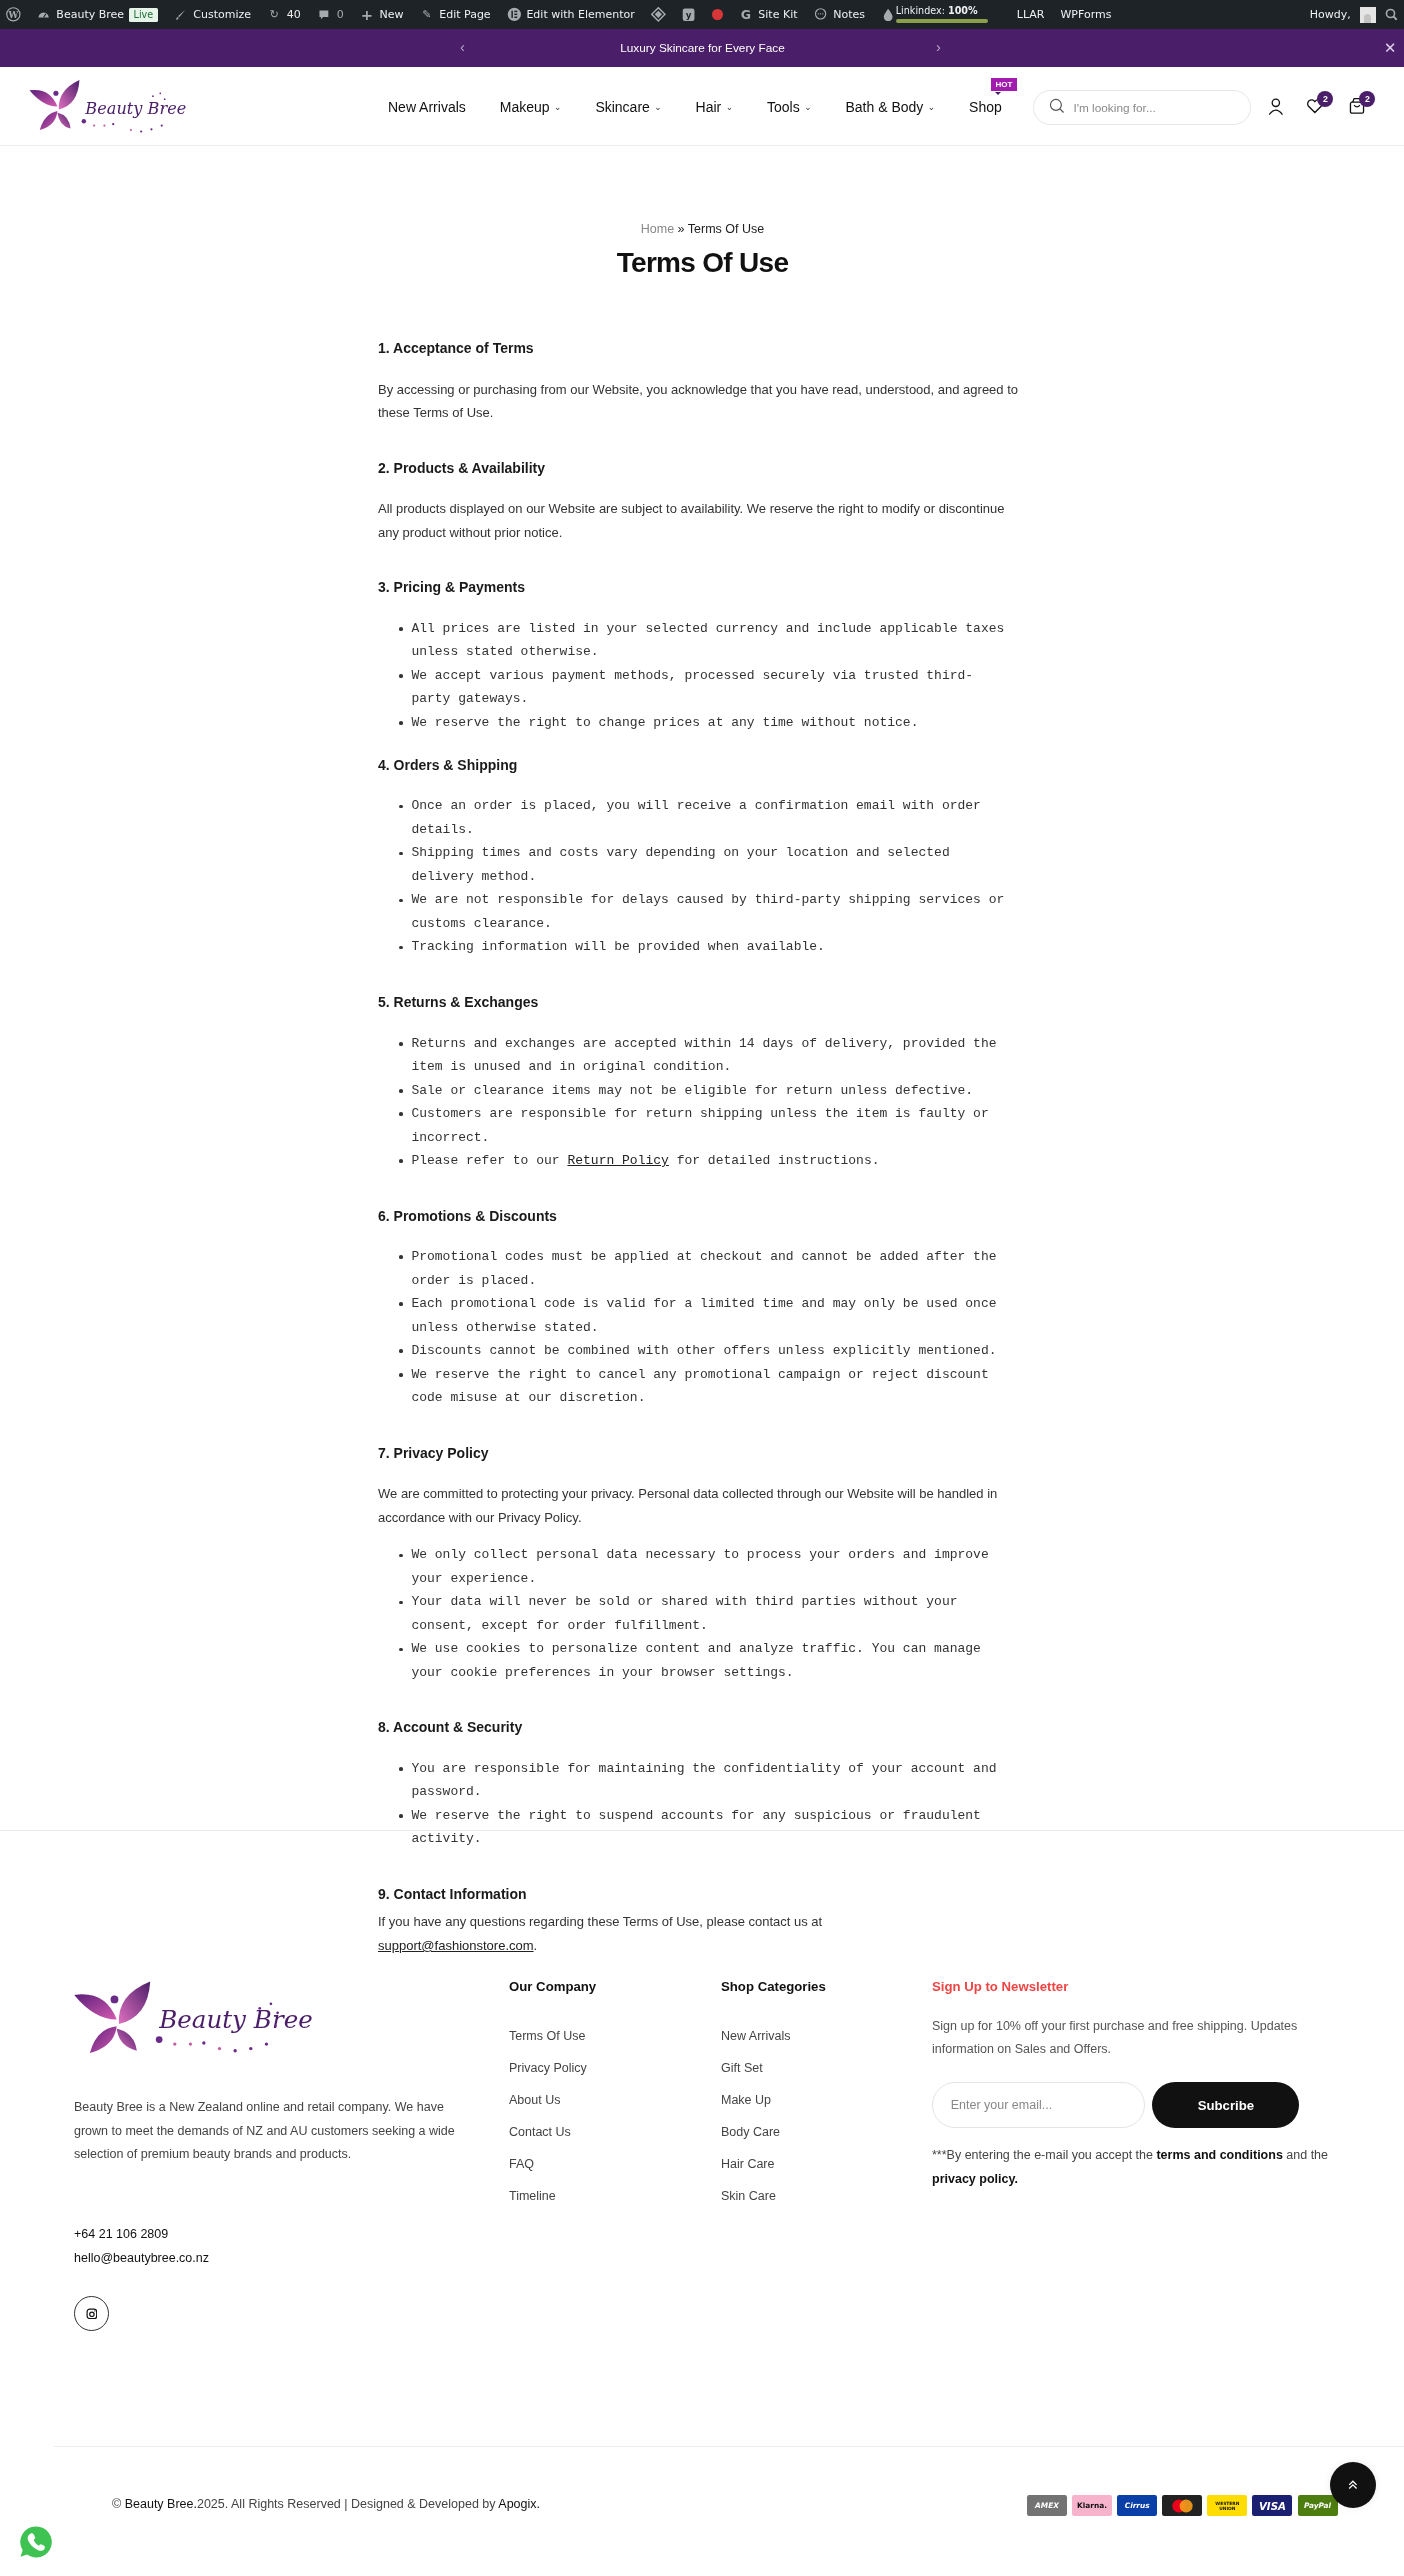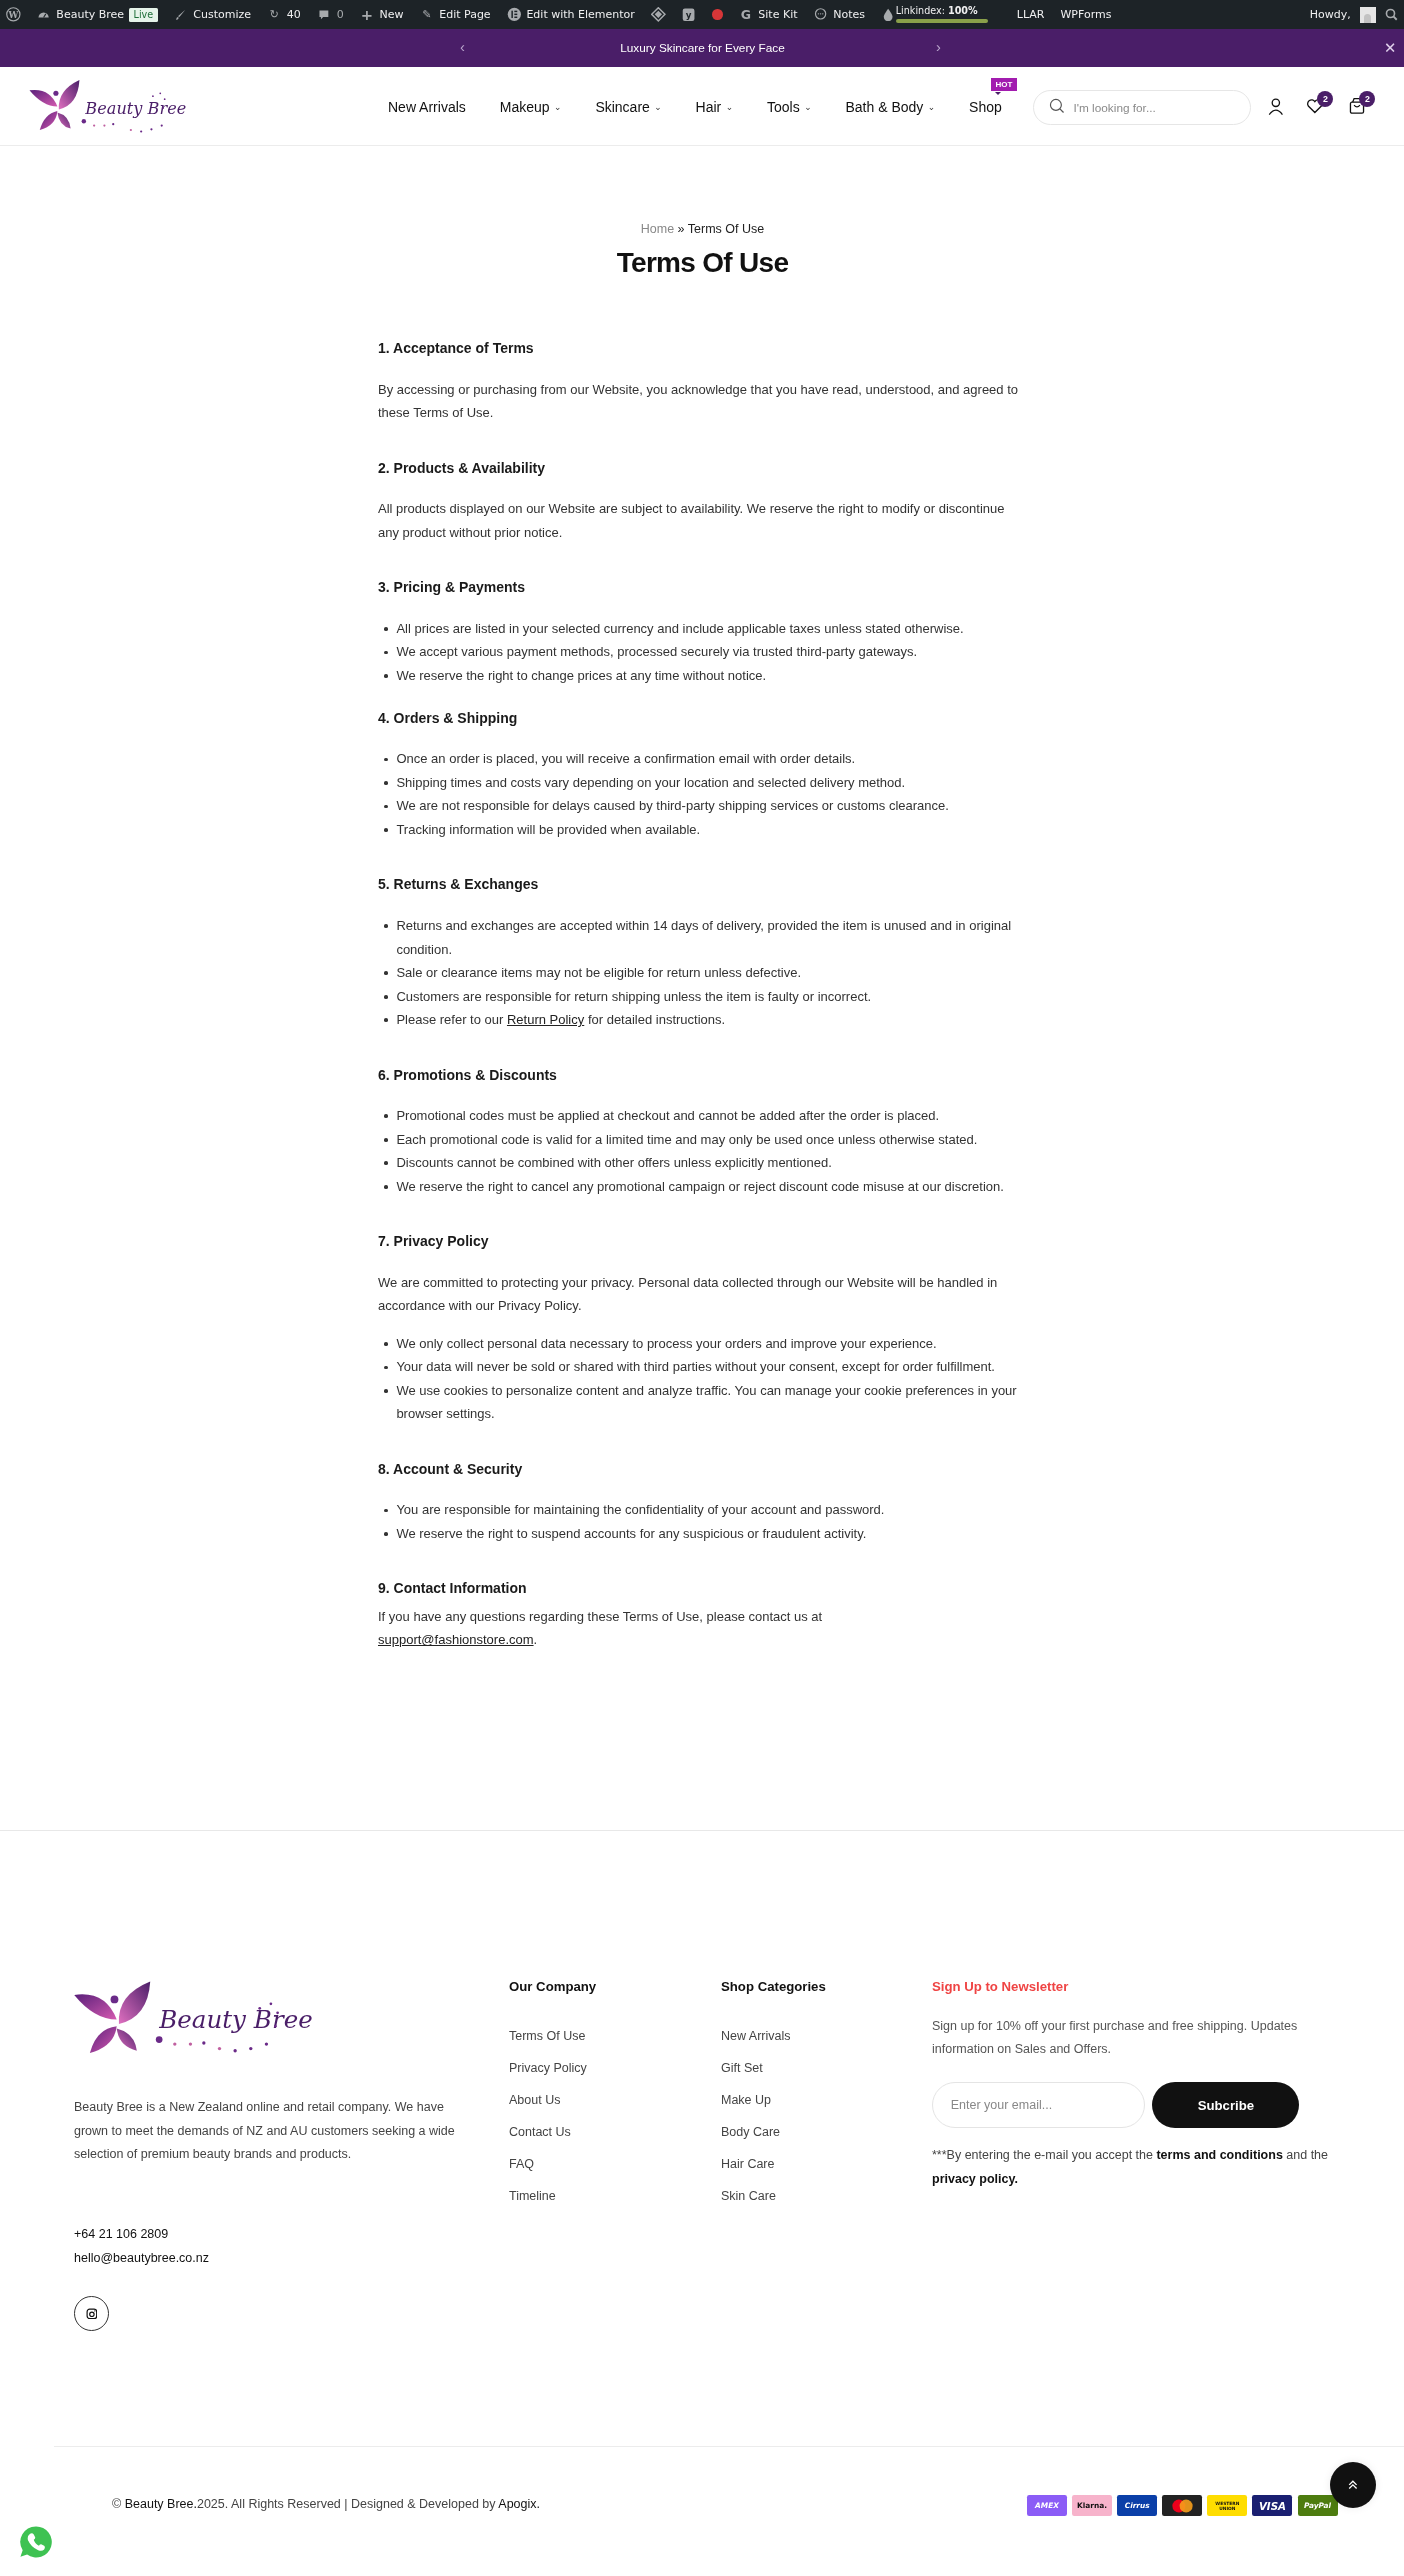--- a/index.html
+++ b/index.html
@@ -42,21 +42,21 @@
   .hdr-icon { position: absolute; top: 95px; width: 22px; height: 22px; display: flex; align-items: center; justify-content: center; }
   .badge { position: absolute; top: -4.4px; right: -7.4px; width: 16px; height: 16px; border-radius: 50%; background: #4a1e68; color: #fff; font-size: 8.8px; font-weight: bold; display: flex; align-items: center; justify-content: center; }
 
   
   .breadcrumb { position: absolute; top: 222px; left: 0; width: 1405px; text-align: center; font-size: 12.5px; color: #222; }
   .breadcrumb .home { color: #888; }
   .page-title { position: absolute; top: 247px; left: 0; width: 1405px; text-align: center; font-size: 28px; font-weight: bold; color: #111; letter-spacing: -0.7px; }
   .content { position: absolute; left: 378px; top: 338px; width: 647px; font-size: 13px; color: #333; line-height: 23.5px; }
   .content h2 { font-size: 14px; font-weight: bold; color: #1a1a1a; margin: 0; line-height: 20.6px; }
   .content p { margin: 0; }
-  .content ul { list-style: none; margin: 0; padding: 0; }
+  .content ul { list-style: none; margin: 15px; padding: 0; font-family: Liberation Mono, monospace; }
   .content li { position: relative; padding-left: 18.4px; }
   .content li::before { content: ""; position: absolute; left: 5.9px; top: 10.3px; width: 3.7px; height: 3.7px; border-radius: 50%; background: #333; }
   .content .ul-link { text-decoration: underline; color: #222; }
 
   
   .footer-divider { position: absolute; top: 1830px; left: 0; width: 1405px; height: 0.7px; background: #e8e8e8; }
   .f-logo { position: absolute; left: 72px; top: 1979px; width: 257px; height: 81px; }
   .f-about { position: absolute; left: 74px; top: 2096px; width: 383px; font-size: 12.5px; line-height: 23.5px; color: #444; }
   .f-phone { position: absolute; left: 74px; top: 2227px; font-size: 12.5px; color: #111; text-align: right; }
   .f-email { position: absolute; left: 74px; top: 2251px; font-size: 12.5px; color: #111; }
@@ -453,21 +453,21 @@
 
 <div class="bottom-divider"></div>
 
 <div class="copyright">
   <span>©</span>
   <a class="dark">Beauty Bree.</a><span>2025. All Rights Reserved | Designed &amp; Developed by </span>
   <a class="dark">Apogix.</a>
 </div>
 
 <div class="payments">
-  <span class="pay" style="background:#8b5cf6;color:#fff;font-style:italic;">AMEX</span>
+  <span class="pay" style="background:#737373;color:#fff;font-style:italic;">AMEX</span>
   <span class="pay" style="background:#f7b3cb;color:#111;">Klarna.</span>
   <span class="pay" style="background:#0b3fa8;color:#fff;font-style:italic;">Cirrus</span>
   <span class="pay" style="background:#222;position:relative;">
     <svg width="29" height="16" viewBox="0 0 40 22">
         <circle cx="15" cy="11" r="9" fill="#eb001b"></circle>
         <circle cx="25" cy="11" r="9" fill="#f79e1b" opacity="0.9"></circle>
       </svg>
   </span>
   <span class="pay" style="background:#ffdd00;color:#111;font-size:4.4px;line-height:5.1px;text-align:center;">WESTERN UNION</span>
   <span class="pay" style="background:#1a1f71;color:#fff;font-size:10.3px;font-style:italic;">VISA</span>

